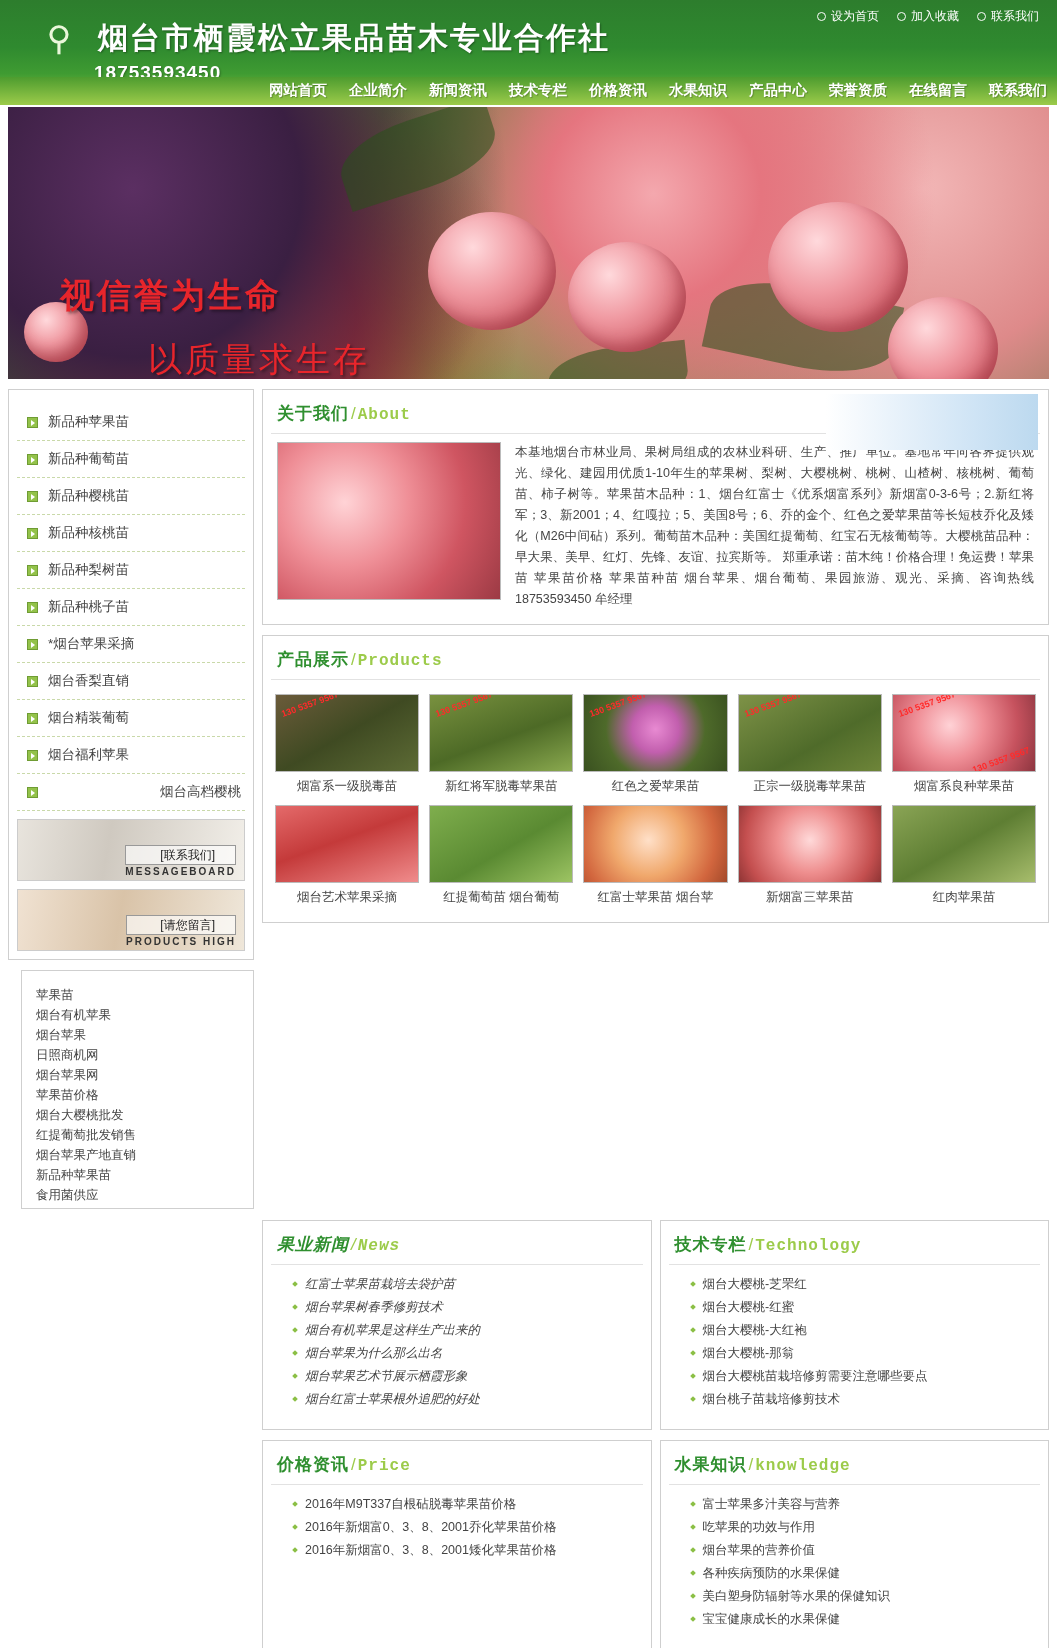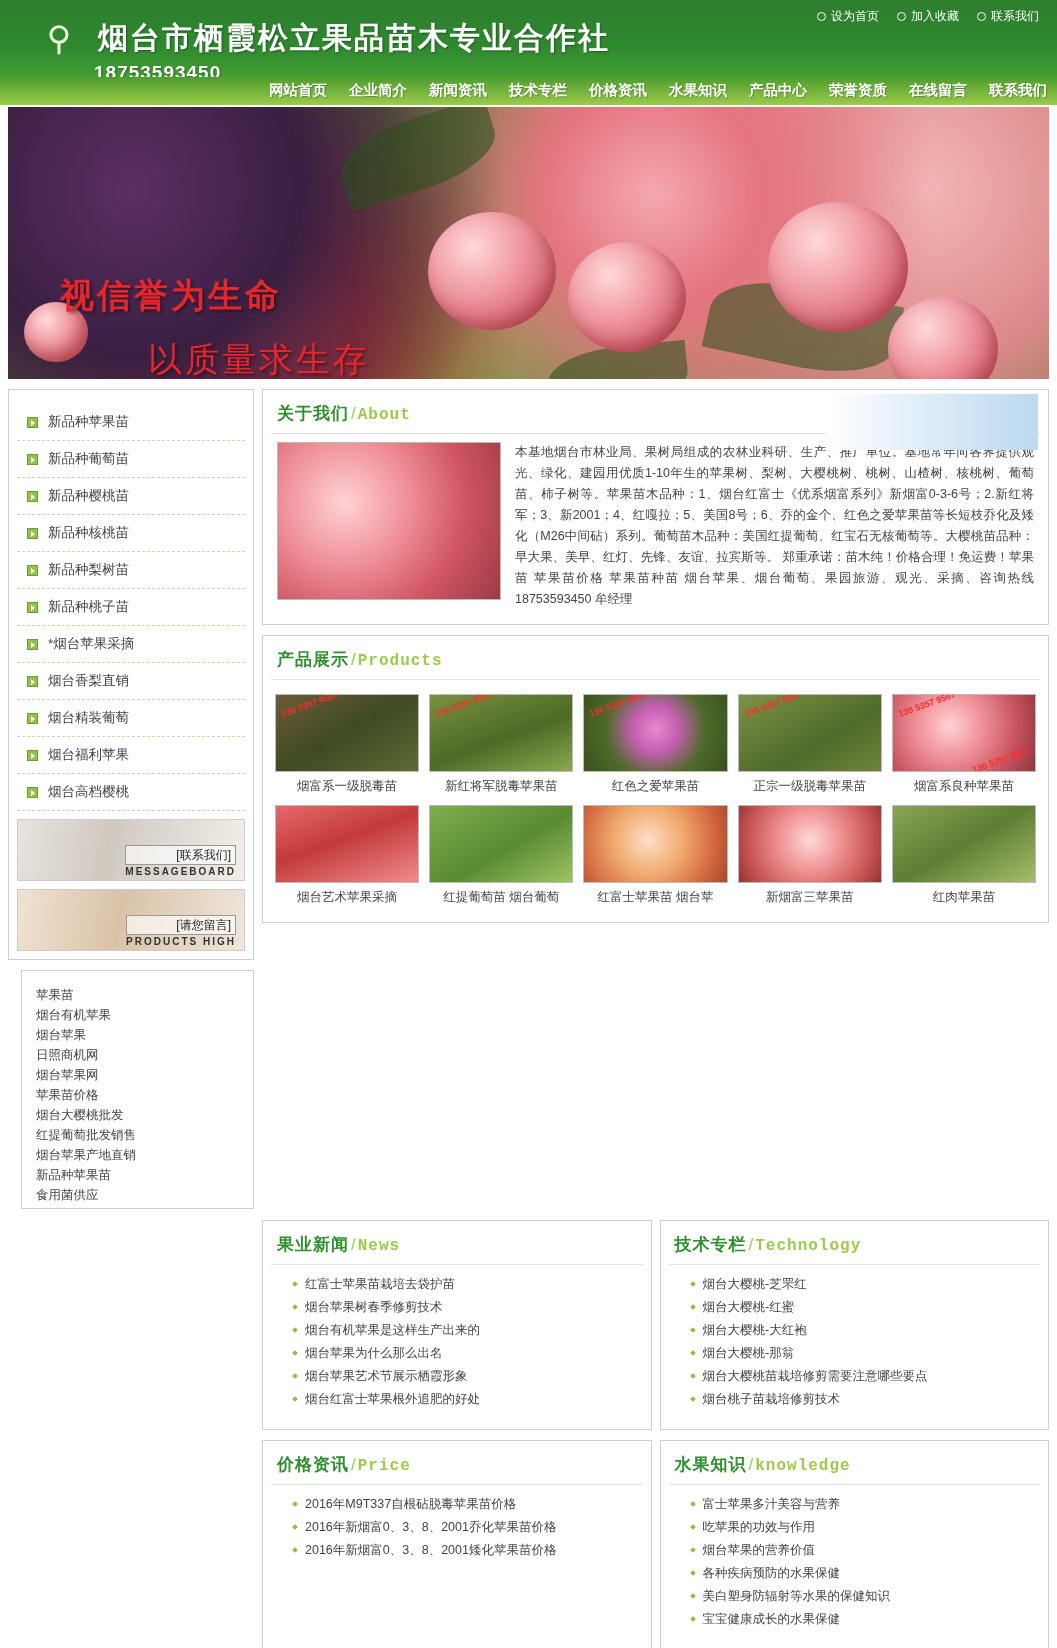--- a/index.html
+++ b/index.html
@@ -124,21 +124,21 @@
     padding: 8px;
   }
 
   
   .menu-list { list-style: none; margin: 6px 0 0 0; padding: 0; }
   .menu-list li {
     border-bottom: 1px dashed #c9d9a9;
     padding: 9px 4px 9px 10px;
     display: flex; align-items: center; gap: 10px;
   }
-  .menu-list li:last-child { border-bottom: 1px dashed #c9d9a9; }
+  .menu-list li:last-child { border-bottom: 1px dashed #c9d9a9; justify-content: space-between; }
   .sq-icon {
     width: 11px; height: 11px; flex: none;
     background: #93c24a; border: 1px solid #6f9c33;
     position: relative;
   }
   .sq-icon::after {
     content: "";
     position: absolute; left: 3px; top: 2px;
     border-left: 4px solid #fff;
     border-top: 3px solid transparent;
@@ -158,21 +158,21 @@
     background: linear-gradient(100deg, #e8e4dd 0%, #cfc9c0 40%, #f2efe9 100%);
   }
   .side-img.prod {
     background: linear-gradient(100deg, #f0e2d2 0%, #d9c3a8 45%, #efe7da 100%);
   }
   .side-img .cap {
     text-align: right; padding-right: 8px; line-height: 1.35;
   }
   .side-img .cap .cn {
     font-size: 12px; color: #222; background: rgba(255,255,255,.65);
-    padding: 1px 4px; border: 1px solid #999; margin-top: 24px;
+    padding: 1px 20px; border: 1px solid #999; margin-top: 24px;
   }
   .side-img .cap .en {
     font-size: 10px; color: #333; letter-spacing: 2px; font-weight: bold;
   }
 
   
   .keywords {
     margin-top: 10px; padding: 14px 10px 3px 14px;
     border: 1px solid #cfcfcf; background: #fff;
     min-height: 230px;
@@ -252,21 +252,21 @@
   .news-list li {
     font-size: 12.5px; color: #444; line-height: 23px;
     position: relative; padding-left: 12px;
   }
   .news-list li::before {
     content: "";
     position: absolute; left: 0; top: 9px;
     width: 4px; height: 4px; background: #8bbf45; transform: rotate(45deg);
   }
   .panel-block { border: 1px solid #cfcfcf; background: #fff; padding: 8px; }
-  .pb-news { min-height: 196px; }
+  .pb-news { min-height: 196px; font-style: italic; }
   .pb-price { min-height: 228px; }
   .pb-tech { min-height: 196px; }
   .pb-know { min-height: 228px; }
 </style>
 </head>
 <body>
 
 <div class="page">
 
   <div class="topbar">

